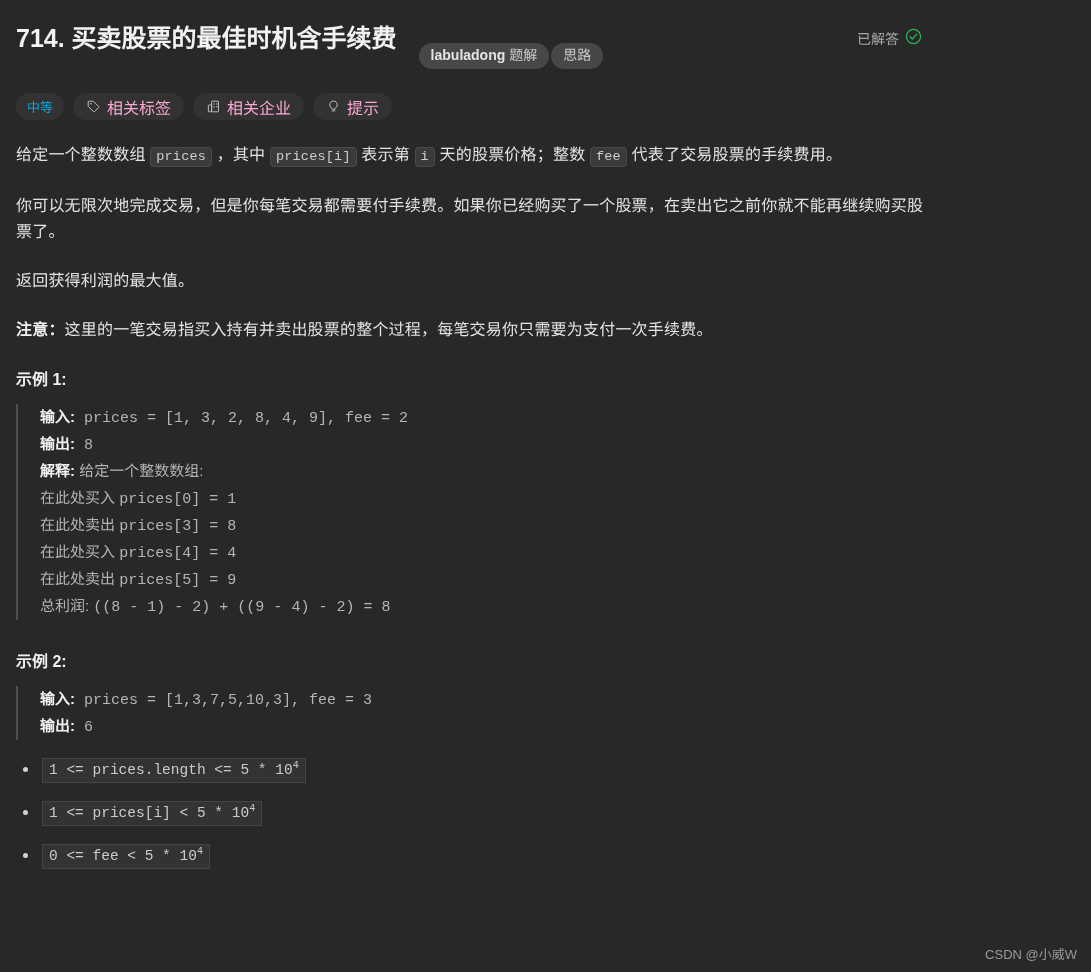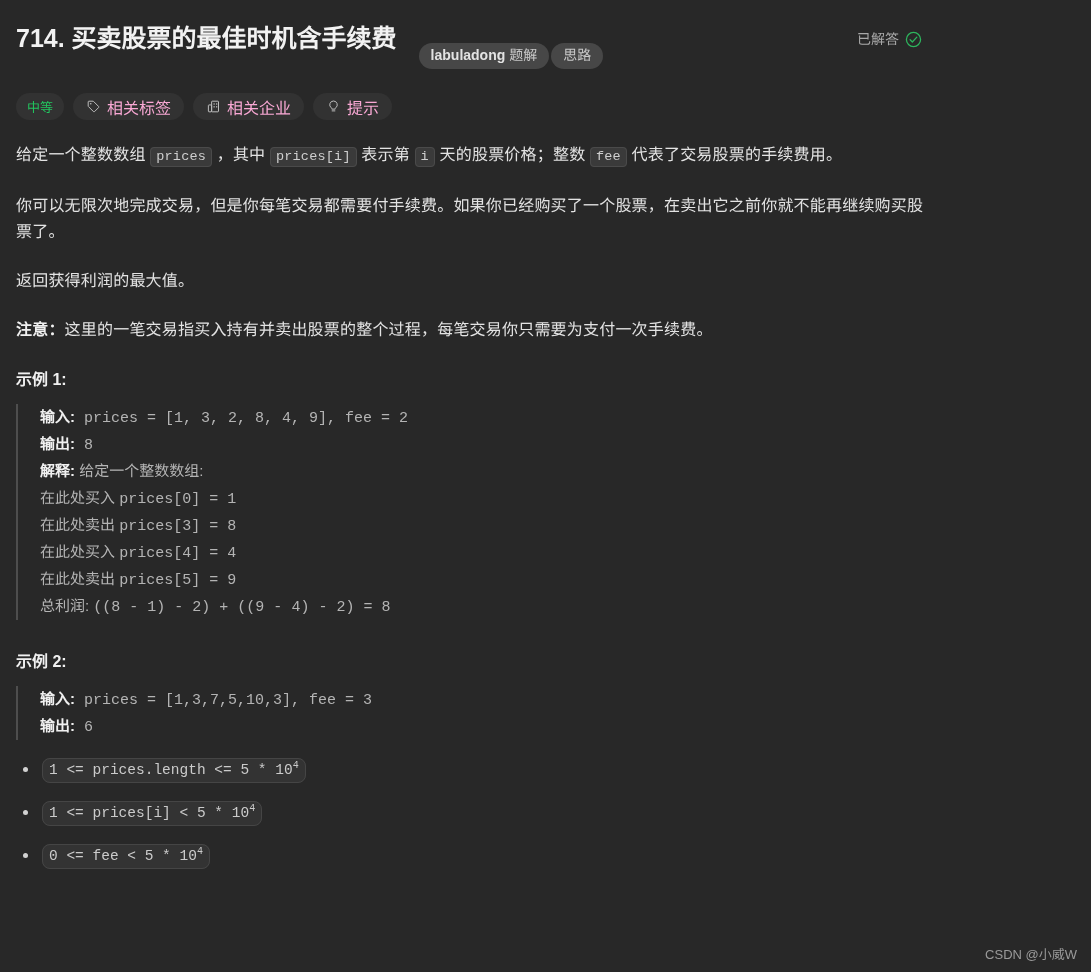--- a/index.html
+++ b/index.html
@@ -56,21 +56,21 @@
     cursor: pointer;
     user-select: none;
   }
   .pill .strong {
     font-weight: bold;
     color: #e3e3e3;
   }
   .solved {
     margin-left: auto;
     display: flex;
-    align-items: flex-end;
+    align-items: flex-start;
     gap: 6px;
     font-size: 14px;
     color: #a8a8a8;
     white-space: nowrap;
     padding-right: 4px;
   }
   .check-icon {
     width: 17px;
     height: 17px;
     display: inline-block;
@@ -92,21 +92,21 @@
     height: 27px;
     padding: 0 13px;
     font-size: 16px;
     color: #f9a8d4;
     cursor: pointer;
     user-select: none;
     white-space: nowrap;
     box-sizing: border-box;
   }
   .tag.difficulty {
-    color: #22c55e;
+    color: #0ea5e9;
     font-size: 13px;
     padding: 0 11px;
   }
   .tag svg { display: block; }
 
   
   .content { margin-top: 22px; }
   p.para {
     font-size: 16px;
     line-height: 26px;
@@ -179,21 +179,21 @@
     width: 5px;
     height: 5px;
     border-radius: 50%;
     background: #d2d2d2;
   }
   code.block-chip {
     font-family: "Liberation Mono", "DejaVu Sans Mono", monospace;
     font-size: 14.5px;
     background: #333333;
     border: 1px solid #454545;
-    border-radius: 8px;
+    border-radius: 0;
     padding: 3px 6px 4px;
     color: #cbcbcb;
     white-space: nowrap;
   }
   code.block-chip sup {
     font-size: 10px;
     vertical-align: super;
     line-height: 0;
   }
 

